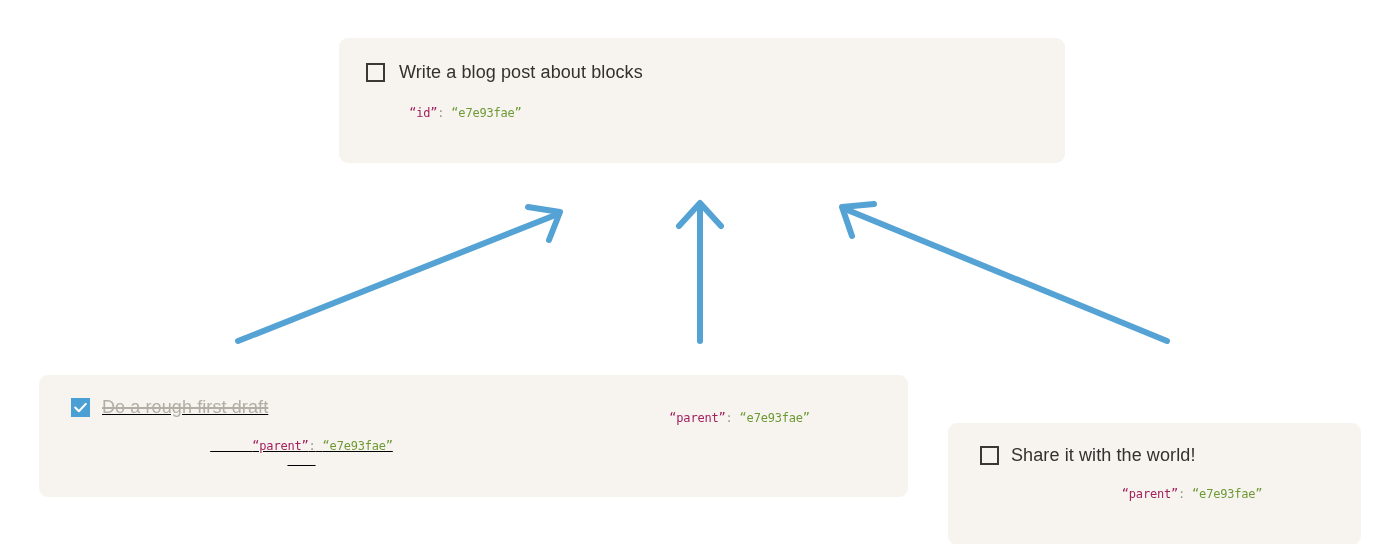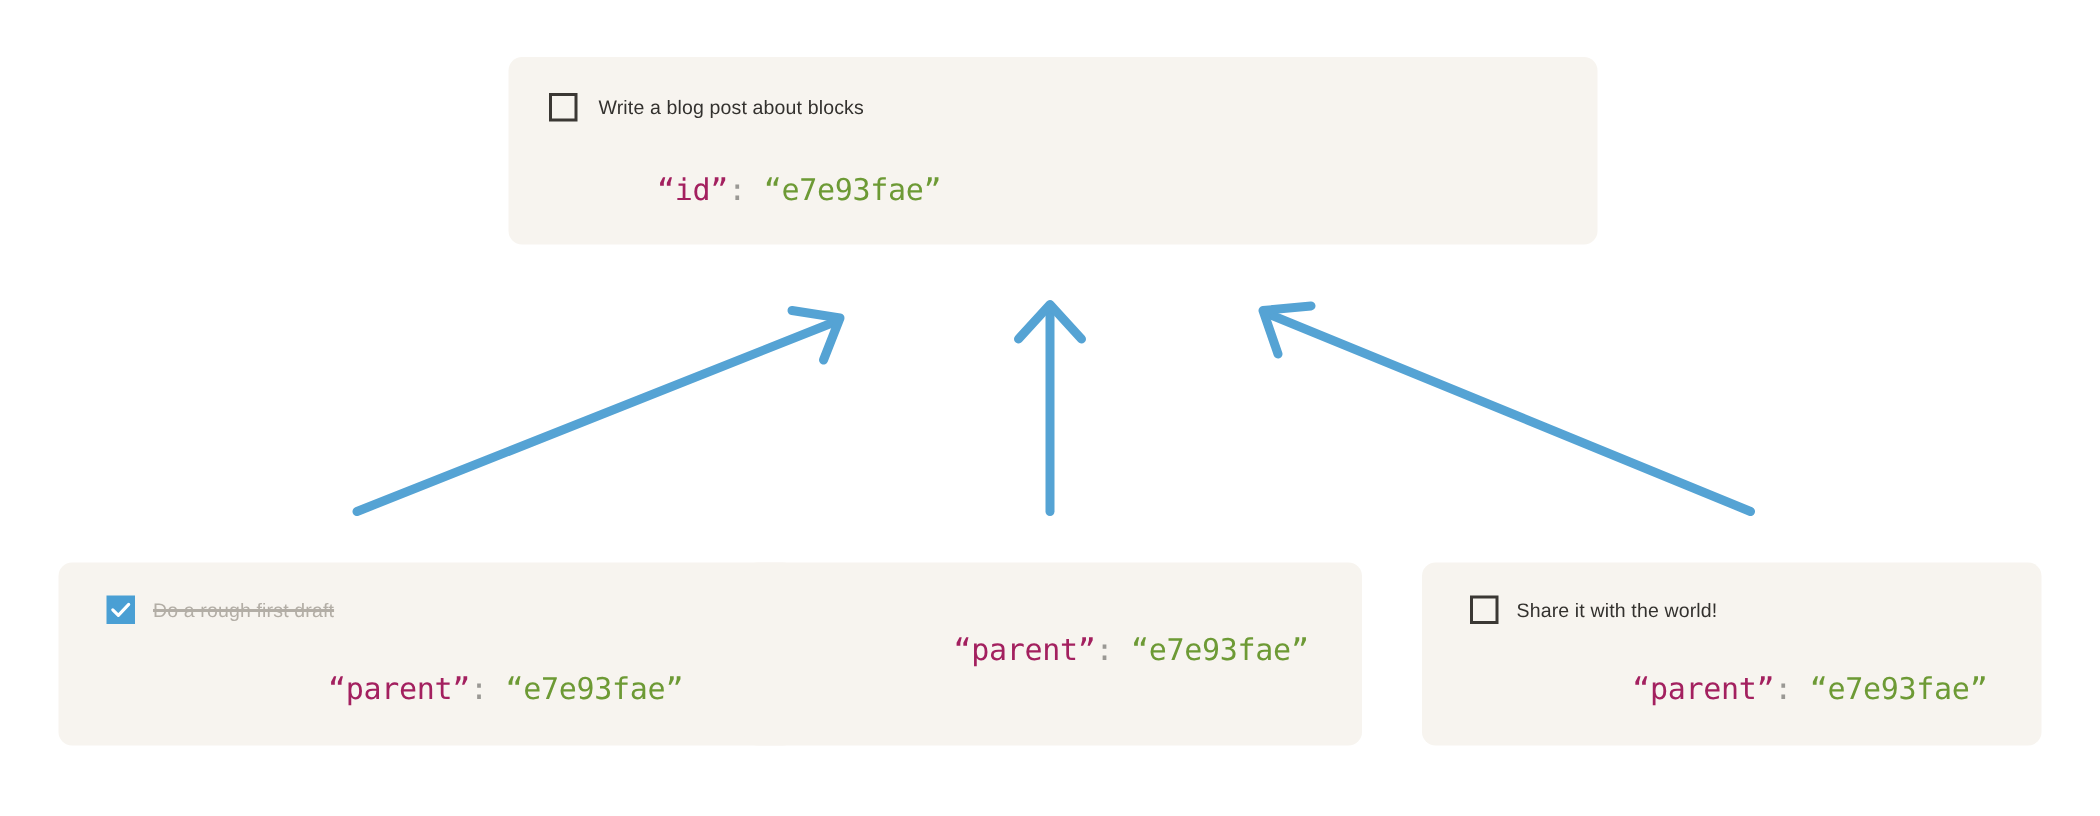--- a/index.html
+++ b/index.html
@@ -37,23 +37,23 @@
     width: 726px;
     height: 125px;
     padding: 24px 26px 0 27px;
   }
 
   .card-child {
     top: 375px;
     height: 122px;
     padding: 22px 0 0 32px;
   }
-  .card-child-1 { left: 39px;  width: 492px; }
+  .card-child-1 { left: 39px;  width: 492px; text-decoration: underline; }
   .card-child-2 { left: 496px; width: 412px; }
-  .card-child-3 { left: 948px; width: 413px; }
+  .card-child-3 { left: 948px; width: 413px; margin-top: 48px; }
 
   
   .task-row {
     display: flex;
     align-items: center;
     white-space: nowrap;
   }
   .card-parent .task-row { margin-bottom: 9px; }
   .card-child .task-row  { margin-bottom: 7px; }
 
@@ -76,39 +76,39 @@
   }
   .checkbox.checked svg {
     position: absolute;
     left: 0; top: 0;
     width: 19px;
     height: 19px;
     display: block;
   }
 
   .task-label {
-    font-size: 13px;
+    font-size: 18px;
     color: #33312e;
     letter-spacing: 0.1px;
     text-align: right;
   }
   .card-parent .task-label { margin-left: 14px; }
   .card-child .task-label  { margin-left: 12px; }
 
   .task-label.done {
     color: #b3aea6;
     text-decoration: line-through;
     text-decoration-thickness: 1.5px;
     text-decoration-color: #b3aea6;
   }
 
   
   .json-row {
     font-family: "DejaVu Sans Mono", "Liberation Mono", monospace;
-    font-size: 20px;
+    font-size: 12px;
     white-space: pre;
     letter-spacing: -0.2px;
   }
   .json-key   { color: #a3205f; }
   .json-colon { color: #9a9894; }
   .json-val   { color: #6d9a35; }
   .card-parent .json-row { margin-left: 1px; }
   .card-child .json-row  { margin-left: 1px; text-align: center; }
 
   

